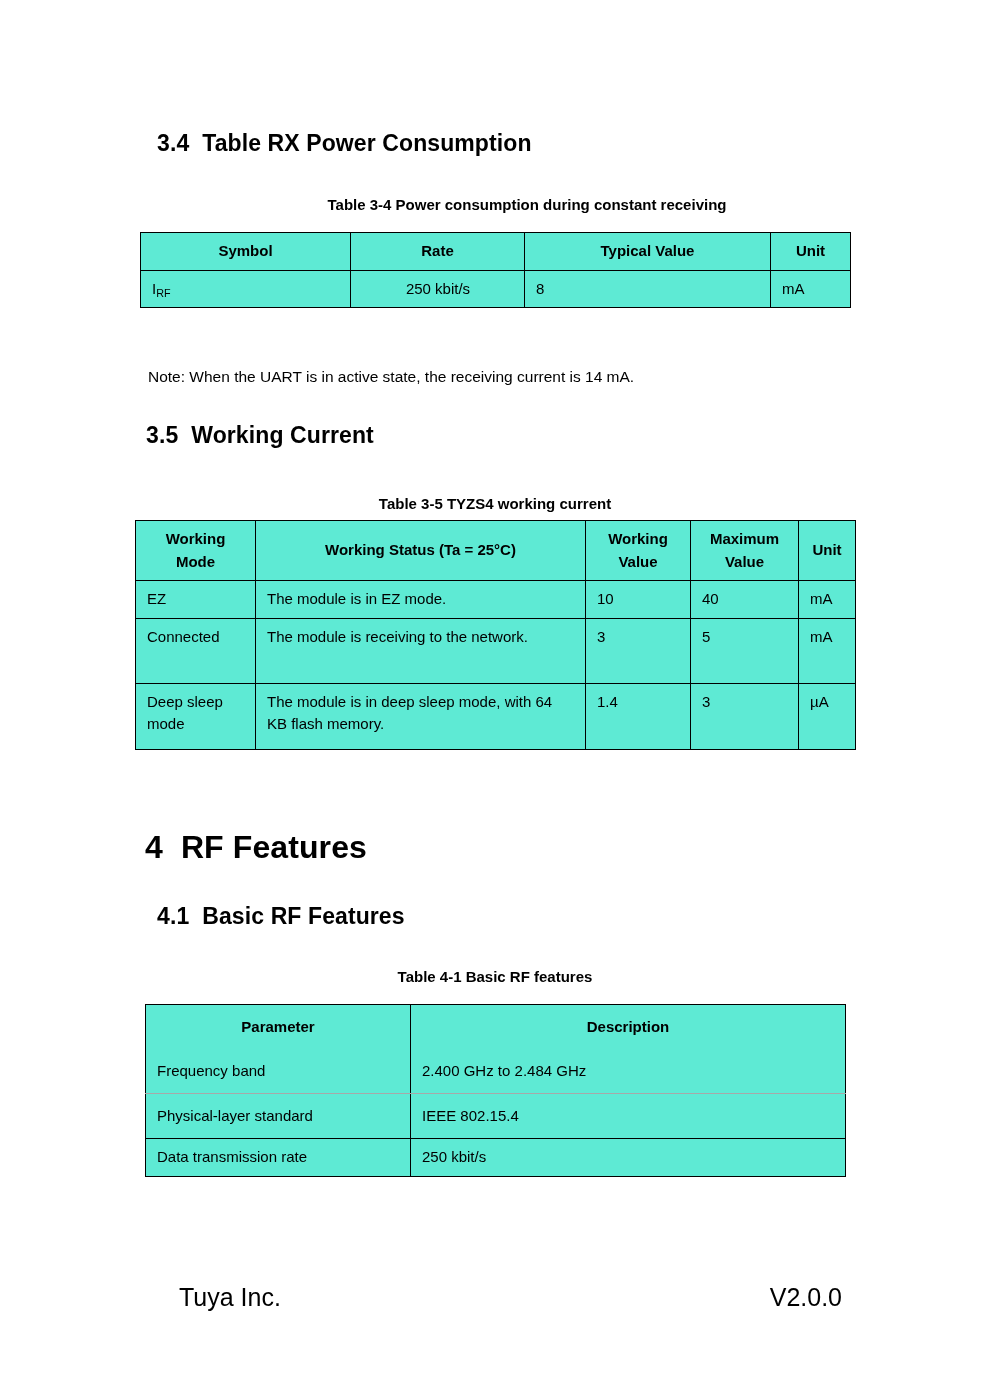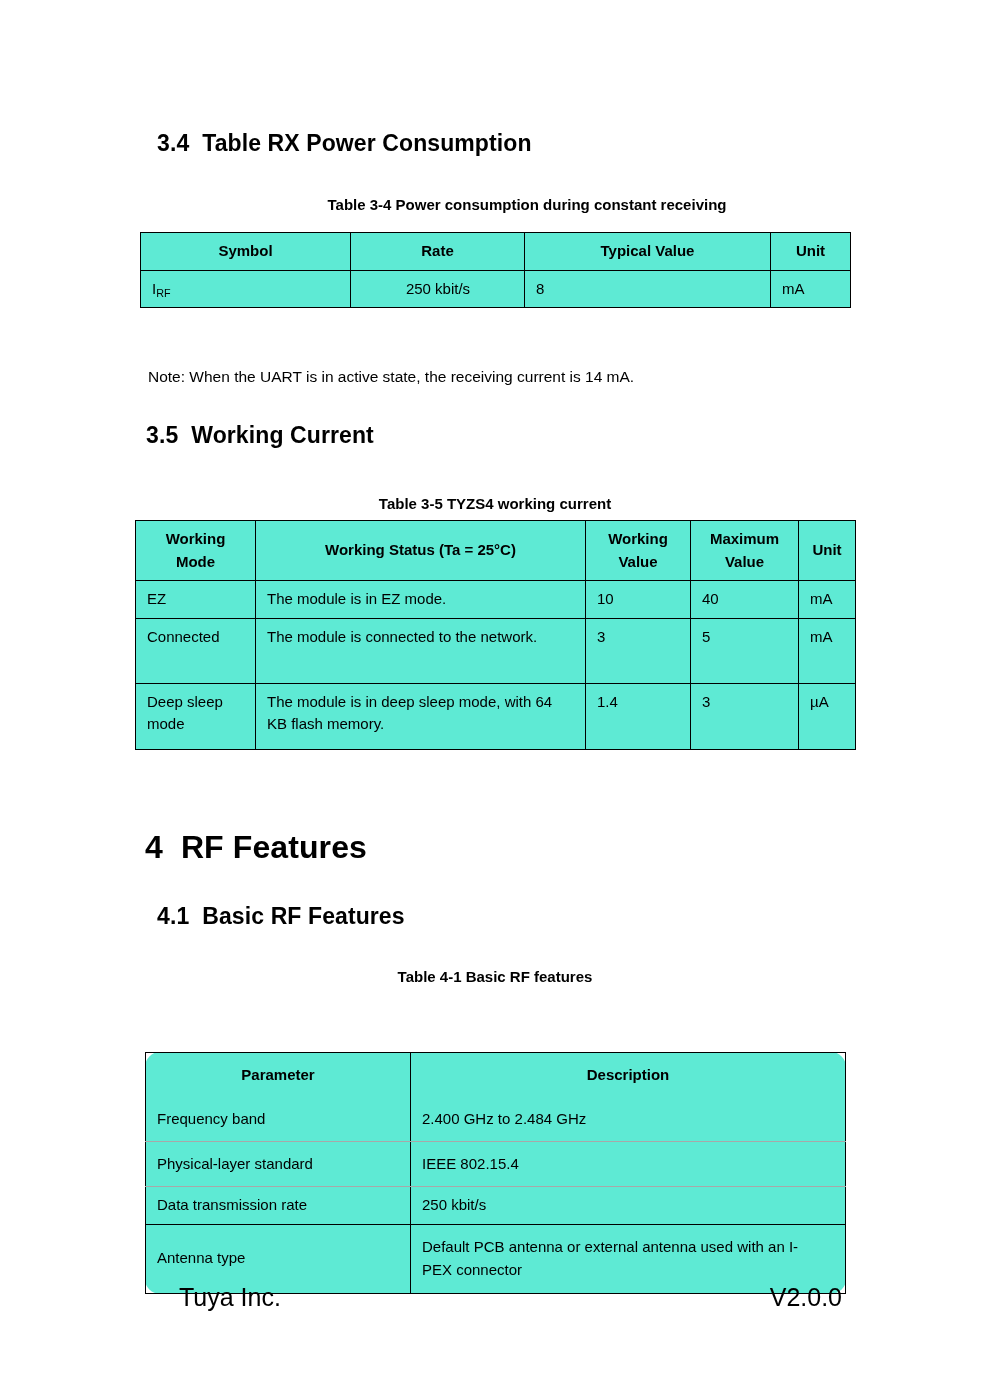--- a/index.html
+++ b/index.html
@@ -216,21 +216,21 @@
           </td>
         <td>
             <span class="cell-pad">mA</span>
           </td>
       </tr>
       <tr style="height:65px;">
         <td style="vertical-align:top;">
             <span class="cell-pad">Connected</span>
           </td>
         <td style="vertical-align:top;">
-            <span class="cell-pad" style="max-width:285px;">The module is connected to the network.</span>
+            <span class="cell-pad" style="max-width:285px;">The module is receiving to the network.</span>
           </td>
         <td style="vertical-align:top;">
             <span class="cell-pad">3</span>
           </td>
         <td style="vertical-align:top;">
             <span class="cell-pad">5</span>
           </td>
         <td style="vertical-align:top;">
             <span class="cell-pad">mA</span>
           </td>
@@ -254,21 +254,21 @@
       </tr>
     </tbody>
   </table>
 
   <div class="h1" style="left:145px; top:830px;"><span>4</span>&nbsp;&nbsp;<span>RF Features</span></div>
 
   <div class="h2" style="left:157px; top:904px;text-align:right;"><span>4.1</span>&nbsp;&nbsp;<span>Basic RF Features</span></div>
 
   <div class="caption" style="top:968px;">Table 4-1 Basic RF features</div>
 
-  <table class="doc-table t41" style="left:145px; top:1052px; width:700px;border-radius:15px;">
+  <table class="doc-table t41" style="left:145px; top:1004px; width:700px;">
     <colgroup>
       <col style="width:265px">
         <col style="width:435px">
     </colgroup>
     <thead>
       <tr style="height:44px;">
         <td class="th-cell">
             <span class="cell-pad">Parameter</span>
           </td>
         <td class="th-cell">
@@ -294,27 +294,19 @@
           </td>
       </tr>
       <tr style="height:32px;">
         <td>
             <span class="cell-pad">Data transmission rate</span>
           </td>
         <td>
             <span class="cell-pad">250 kbit/s</span>
           </td>
       </tr>
-      <tr style="height:69px;">
-        <td>
-            <span class="cell-pad">Antenna type</span>
-          </td>
-        <td>
-            <span class="cell-pad" style="max-width:400px;">Default PCB antenna or external antenna used with an I-PEX connector</span>
-          </td>
-      </tr>
     </tbody>
   </table>
 
   <div class="footer-left" style="left:148px; top:1282px;">Tuya Inc.</div>
   <div class="footer-right" style="right:148px; top:1282px;">V2.0.0</div>
 
 </div>
 
 </body></html>

